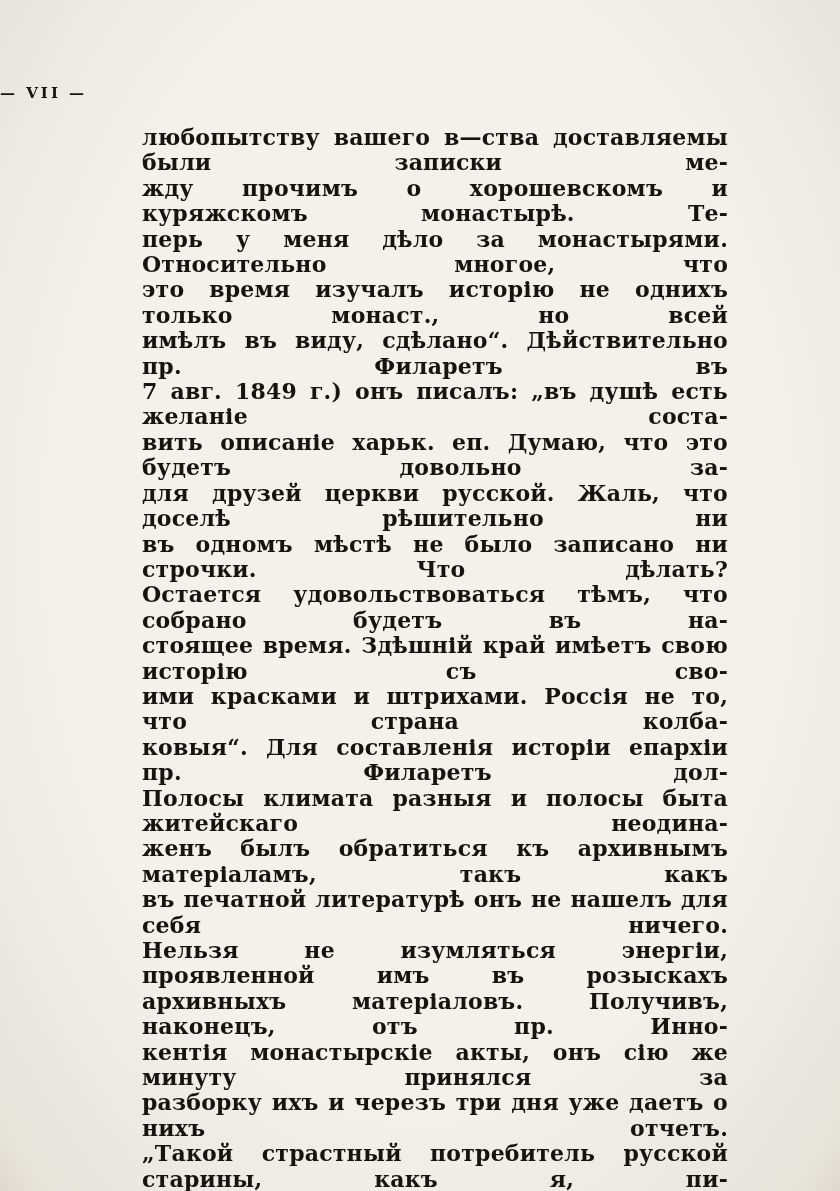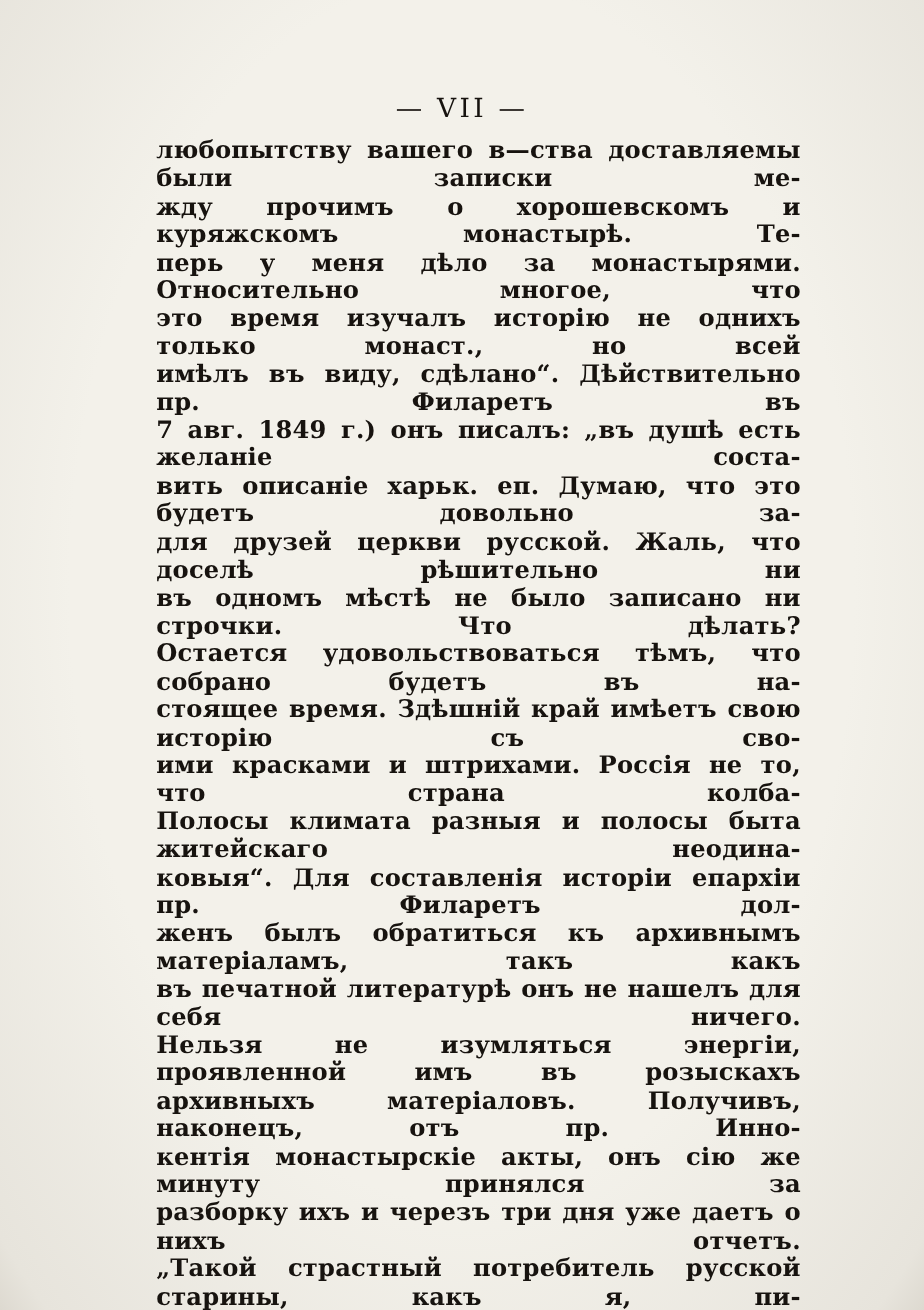--- a/index.html
+++ b/index.html
@@ -19,23 +19,23 @@
     width: 840px;
     height: 1191px;
     background:
       radial-gradient(ellipse at 50% 45%, #f3f1ea 60%, #e7e4dc 95%, #ddd9d0 100%);
   }
   .page-number {
     position: absolute;
     top: 84px;
     left: 0;
     width: 100%;
-    text-align: center;
-    font-size: 24px;
-    font-weight: normal;
+    text-align: left;
+    font-size: 15px;
+    font-weight: bold;
     letter-spacing: 3px;
     color: #17130f;
   }
   .text-block {
     position: absolute;
     left: 142px;
     top: 125px;
     width: 586px;
   }
   .text-block .line {
@@ -60,22 +60,22 @@
       <div class="line">перь у меня дѣло за монастырями. Относительно многое, что</div>
       <div class="line">это время изучалъ исторію не однихъ только монаст., но всей</div>
       <div class="line">имѣлъ въ виду, сдѣлано“. Дѣйствительно пр. Филаретъ въ</div>
       <div class="line">7 авг. 1849 г.) онъ писалъ: „въ душѣ есть желаніе соста-</div>
       <div class="line">вить описаніе харьк. еп. Думаю, что это будетъ довольно за-</div>
       <div class="line">для друзей церкви русской. Жаль, что доселѣ рѣшительно ни</div>
       <div class="line">въ одномъ мѣстѣ не было записано ни строчки. Что дѣлать?</div>
       <div class="line">Остается удовольствоваться тѣмъ, что собрано будетъ въ на-</div>
       <div class="line">стоящее время. Здѣшній край имѣетъ свою исторію съ сво-</div>
       <div class="line">ими красками и штрихами. Россія не то, что страна колба-</div>
+      <div class="line">ковыя“. Для составленія исторіи епархіи пр. Филаретъ дол-</div>
       <div class="line">Полосы климата разныя и полосы быта житейскаго неодина-</div>
-      <div class="line">ковыя“. Для составленія исторіи епархіи пр. Филаретъ дол-</div>
       <div class="line">женъ былъ обратиться къ архивнымъ матеріаламъ, такъ какъ</div>
       <div class="line">въ печатной литературѣ онъ не нашелъ для себя ничего.</div>
       <div class="line">Нельзя не изумляться энергіи, проявленной имъ въ розыскахъ</div>
       <div class="line">архивныхъ матеріаловъ. Получивъ, наконецъ, отъ пр. Инно-</div>
       <div class="line">кентія монастырскіе акты, онъ сію же минуту принялся за</div>
       <div class="line">разборку ихъ и черезъ три дня уже даетъ о нихъ отчетъ.</div>
       <div class="line">„Такой страстный потребитель русской старины, какъ я, пи-</div>
     </div>
 </div>
 

